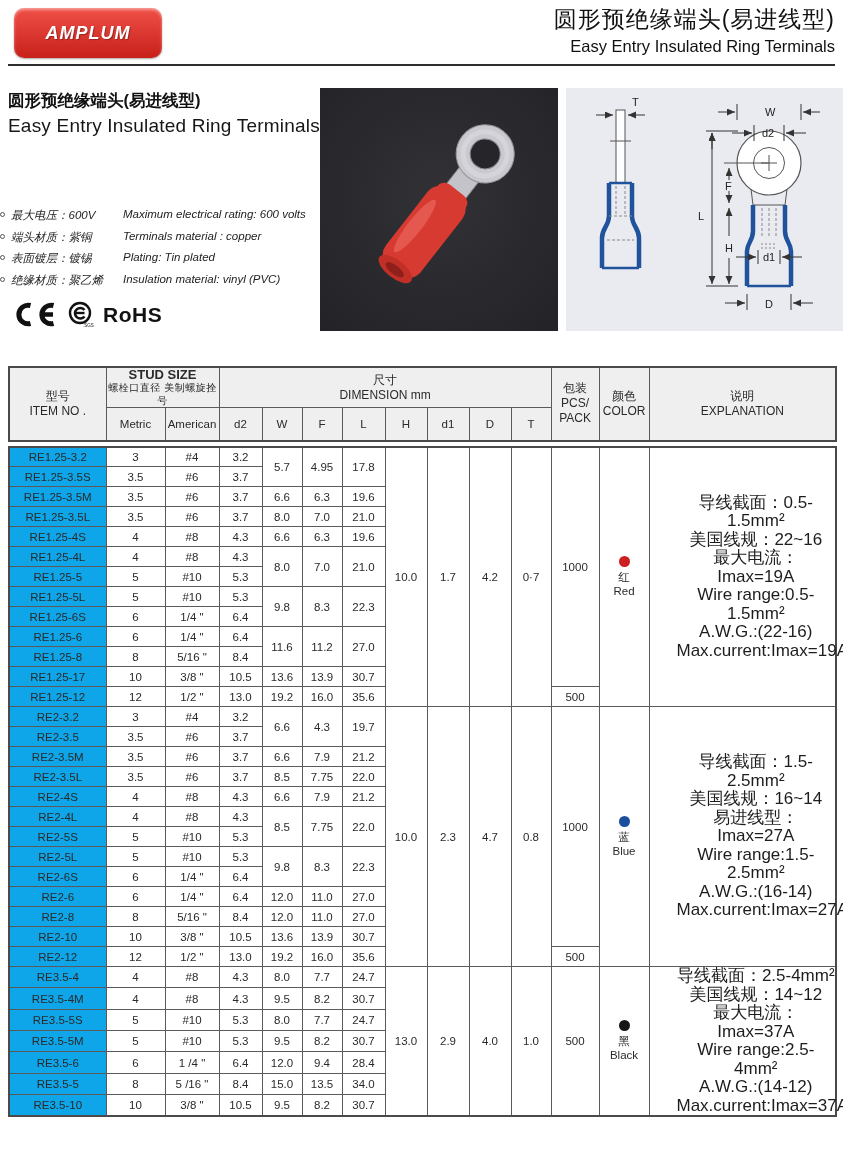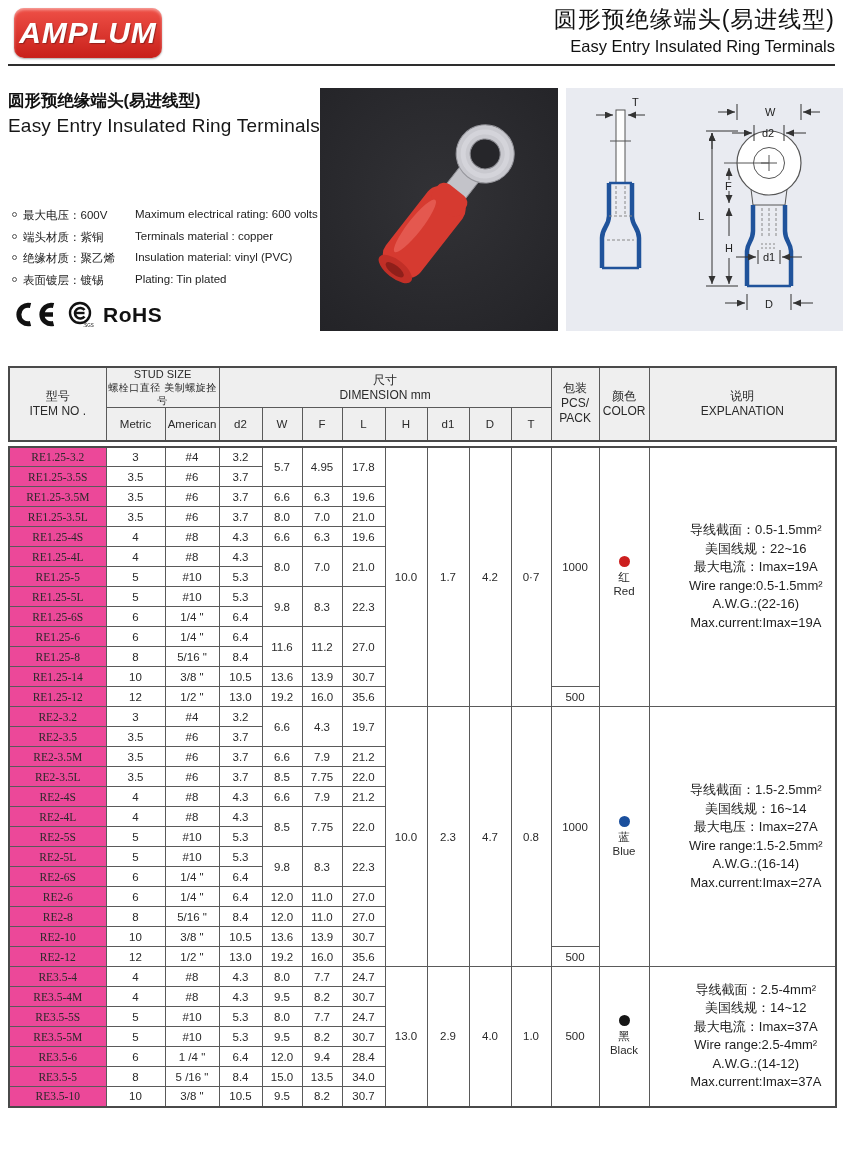--- a/index.html
+++ b/index.html
@@ -4,32 +4,32 @@
 <style>
   * { margin:0; padding:0; box-sizing:border-box; }
   body { background:#fff; font-family:"Liberation Sans", sans-serif; color:#222; }
   .page { position:relative; width:843px; height:1154px; background:#fff; overflow:hidden; }
 
   
   .logo { position:absolute; left:14px; top:8px; width:148px; height:50px;
     background:linear-gradient(#ef5047,#c8201a); border-radius:10px;
     box-shadow:inset 0 2px 3px rgba(255,255,255,.45), 0 1px 2px rgba(0,0,0,.35);
     display:flex; align-items:center; justify-content:center; }
-  .logo span { color:#fff; font-weight:bold; font-style:italic; font-size:30px; letter-spacing:1px;
+  .logo span { color:#fff; font-weight:bold; font-style:italic; font-size:18px; letter-spacing:1px;
     text-shadow:1px 1px 1px rgba(0,0,0,.3); }
   .head-titles { position:absolute; right:8px; top:4px; text-align:right; }
   .head-titles .zh { font-size:23px; color:#111; letter-spacing:1px; }
   .head-titles .en { font-size:16.5px; color:#111; margin-top:2px; }
   .head-rule { position:absolute; left:8px; top:64px; width:827px; height:2px; background:#2e2e2e; }
 
   
   .intro { position:absolute; left:8px; top:90px; width:315px; }
   .intro .zh { font-size:16.5px; font-weight:bold; color:#111; }
   .intro .en { font-size:19px; color:#161616; margin-top:3px; white-space:nowrap; letter-spacing:.2px; }
-  .specs { position:absolute; left:12px; top:208px; width:315px; }
+  .specs { position:absolute; left:0; top:208px; width:315px;font-style:italic; }
   .spec-row { display:flex; align-items:flex-start; margin-bottom:6.5px; font-size:11.5px; color:#222; }
   .spec-row .o { flex:0 0 auto; width:5px; height:5px; border:1.5px solid #555; border-radius:50%; margin:4px 6px 0 0; }
   .spec-row .szh { flex:0 0 112px; }
   .spec-row .sen { flex:1; }
   .certs { position:absolute; left:10px; top:301px; display:flex; align-items:center; gap:9px; }
   .certs svg { display:block; }
   .rohs { font-size:21px; font-weight:bold; color:#111; letter-spacing:.5px; }
 
   
   .photo { position:absolute; left:320px; top:88px; width:238px; height:243px; }
@@ -41,30 +41,30 @@
   
   .tablewrap { position:absolute; left:8px; top:366px; width:827px; }
   table.tbl { border-collapse:collapse; table-layout:fixed; width:827px; }
   table.tbl td { border:1px solid #5a5a5a; text-align:center; vertical-align:middle;
     font-size:11.5px; color:#2a2a2a; padding:0; }
   table.head { border:2px solid #4a4a4a; margin-bottom:4px; }
   table.bodytbl { border:2px solid #4a4a4a; }
   .hcell { background:#efefef; }
   .hr1 td { height:38px; }
   .hr2 td { height:33px; background:#efefef; font-size:13px; }
-  .hcell .s1 { font-size:11px; }
+  .hcell .s1 { font-size:13px;font-weight:bold; }
   .hcell .s2 { font-size:10px; letter-spacing:.5px; }
   .hcell div { line-height:13px; }
   .hcell.big div { font-size:12px; line-height:15px; }
   table.bodytbl td { height:20px; }
-  td.c-item { background:#ec4899;font-family:Liberation Serif, serif; }
+  td.c-item { background:#0ea5e9; }
   td.c-color .dot { display:block; width:11px; height:11px; border-radius:50%; margin:0 auto 3px; }
   td.c-color div { line-height:14px; }
   td.c-expl { text-align:left; }
-  .expl { padding-left:27px; font-size:13px; line-height:18.5px; color:#1d1d1d; }
+  .expl { padding-left:27px; font-size:17px; line-height:18.5px; color:#1d1d1d; }
 </style>
 </head>
 <body>
 
 <div class="page">
 
   <div class="logo">
     <span>AMPLUM</span>
   </div>
   <div class="head-titles">
@@ -83,27 +83,27 @@
         <span class="szh">最大电压：600V</span>
         <span class="sen">Maximum electrical rating: 600 volts</span>
       </div>
       <div class="spec-row">
         <span class="o"></span>
         <span class="szh">端头材质：紫铜</span>
         <span class="sen">Terminals material : copper</span>
       </div>
       <div class="spec-row">
         <span class="o"></span>
-        <span class="szh">绝缘材质：聚乙烯</span>
-        <span class="sen">Insulation material: vinyl (PVC)</span>
+        <span class="szh">表面镀层：镀锡</span>
+        <span class="sen">Plating: Tin plated</span>
       </div>
       <div class="spec-row">
         <span class="o"></span>
-        <span class="szh">表面镀层：镀锡</span>
-        <span class="sen">Plating: Tin plated</span>
+        <span class="szh">绝缘材质：聚乙烯</span>
+        <span class="sen">Insulation material: vinyl (PVC)</span>
       </div>
     </div>
 
   <div class="certs">
     <svg width="48" height="27" viewBox="0 0 48 27">
       <path d="M20.5,4.5 A9.3,9.3 0 1 0 20.5,22.5" fill="none" stroke="#111" stroke-width="5"></path>
       <path d="M43.5,4.5 A9.3,9.3 0 1 0 43.5,22.5" fill="none" stroke="#111" stroke-width="5"></path>
       <line x1="33.5" y1="13.5" x2="43" y2="13.5" stroke="#111" stroke-width="4.5"></line>
     </svg>
     <svg width="27" height="27" viewBox="0 0 27 27">
@@ -401,21 +401,21 @@
             <td rowspan="2">11.2</td>
             <td rowspan="2">27.0</td>
           </tr>
           <tr>
             <td class="c-item">RE1.25-8</td>
             <td>8</td>
             <td>5/16 "</td>
             <td>8.4</td>
           </tr>
           <tr>
-            <td class="c-item">RE1.25-14</td>
+            <td class="c-item">RE1.25-17</td>
             <td>10</td>
             <td>3/8 "</td>
             <td>10.5</td>
             <td>13.6</td>
             <td>13.9</td>
             <td>30.7</td>
           </tr>
           <tr>
             <td class="c-item">RE1.25-12</td>
             <td>12</td>
@@ -441,21 +441,21 @@
             <td rowspan="12">1000</td>
             <td rowspan="13" class="c-color">
               <span class="dot" style="background: rgb(26, 79, 157);"></span>
               <div>蓝</div>
               <div>Blue</div>
             </td>
             <td rowspan="13" class="c-expl">
               <div class="expl">
                 <div>导线截面：1.5-2.5mm²</div>
                 <div>美国线规：16~14</div>
-                <div>最大电压：Imax=27A</div>
+                <div>易进线型：Imax=27A</div>
                 <div>Wire range:1.5-2.5mm²</div>
                 <div>A.W.G.:(16-14)</div>
                 <div>Max.current:Imax=27A</div>
               </div>
             </td>
           </tr>
           <tr>
             <td class="c-item">RE2-3.5</td>
             <td>3.5</td>
             <td>#6</td>

